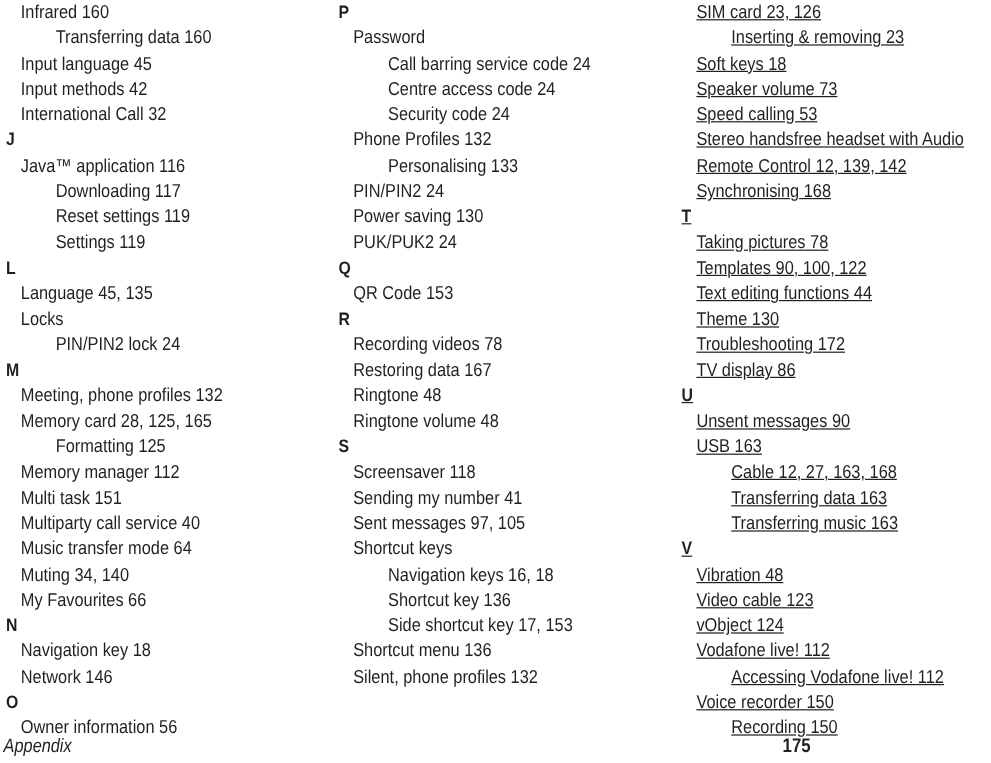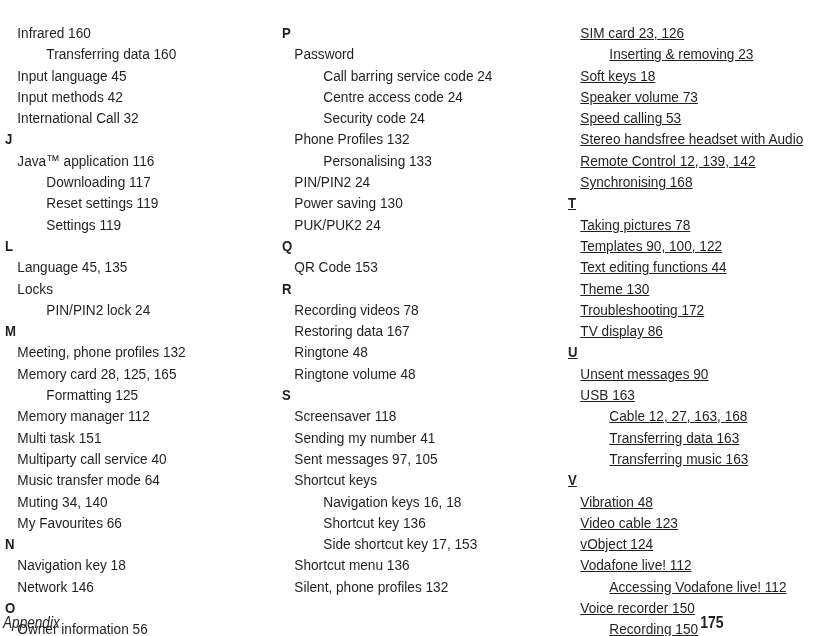--- a/index.html
+++ b/index.html
@@ -26,21 +26,20 @@
   }
 
   
   .columns {
     position: absolute;
     left: 0;
     top: 0;
     width: 826px;
     height: 600px;
     display: block;
-    margin-top: 22px;
   }
   .column {
     position: absolute;
     top: 0;
     height: 600px;
   }
   .column.col-0 { left: 5px;   width: 272px; }
   .column.col-1 { left: 282px; width: 275px; }
   .column.col-2 { left: 568px; width: 258px; text-decoration: underline; }
 
@@ -69,21 +68,20 @@
   .entry.lvl1 { padding-left: 14px; }
   .entry.lvl2 { padding-left: 47px; }
 
   
   .footer {
     position: absolute;
     left: 0;
     bottom: 0;
     width: 678px;
     height: 30px;
-    padding-left: 48px;
   }
   .footer-label {
     position: absolute;
     left: 3px;
     bottom: 4px;
     font-size: 16px;
     font-style: italic;
     font-weight: normal;
     transform: scaleX(0.85);
     transform-origin: left bottom;

